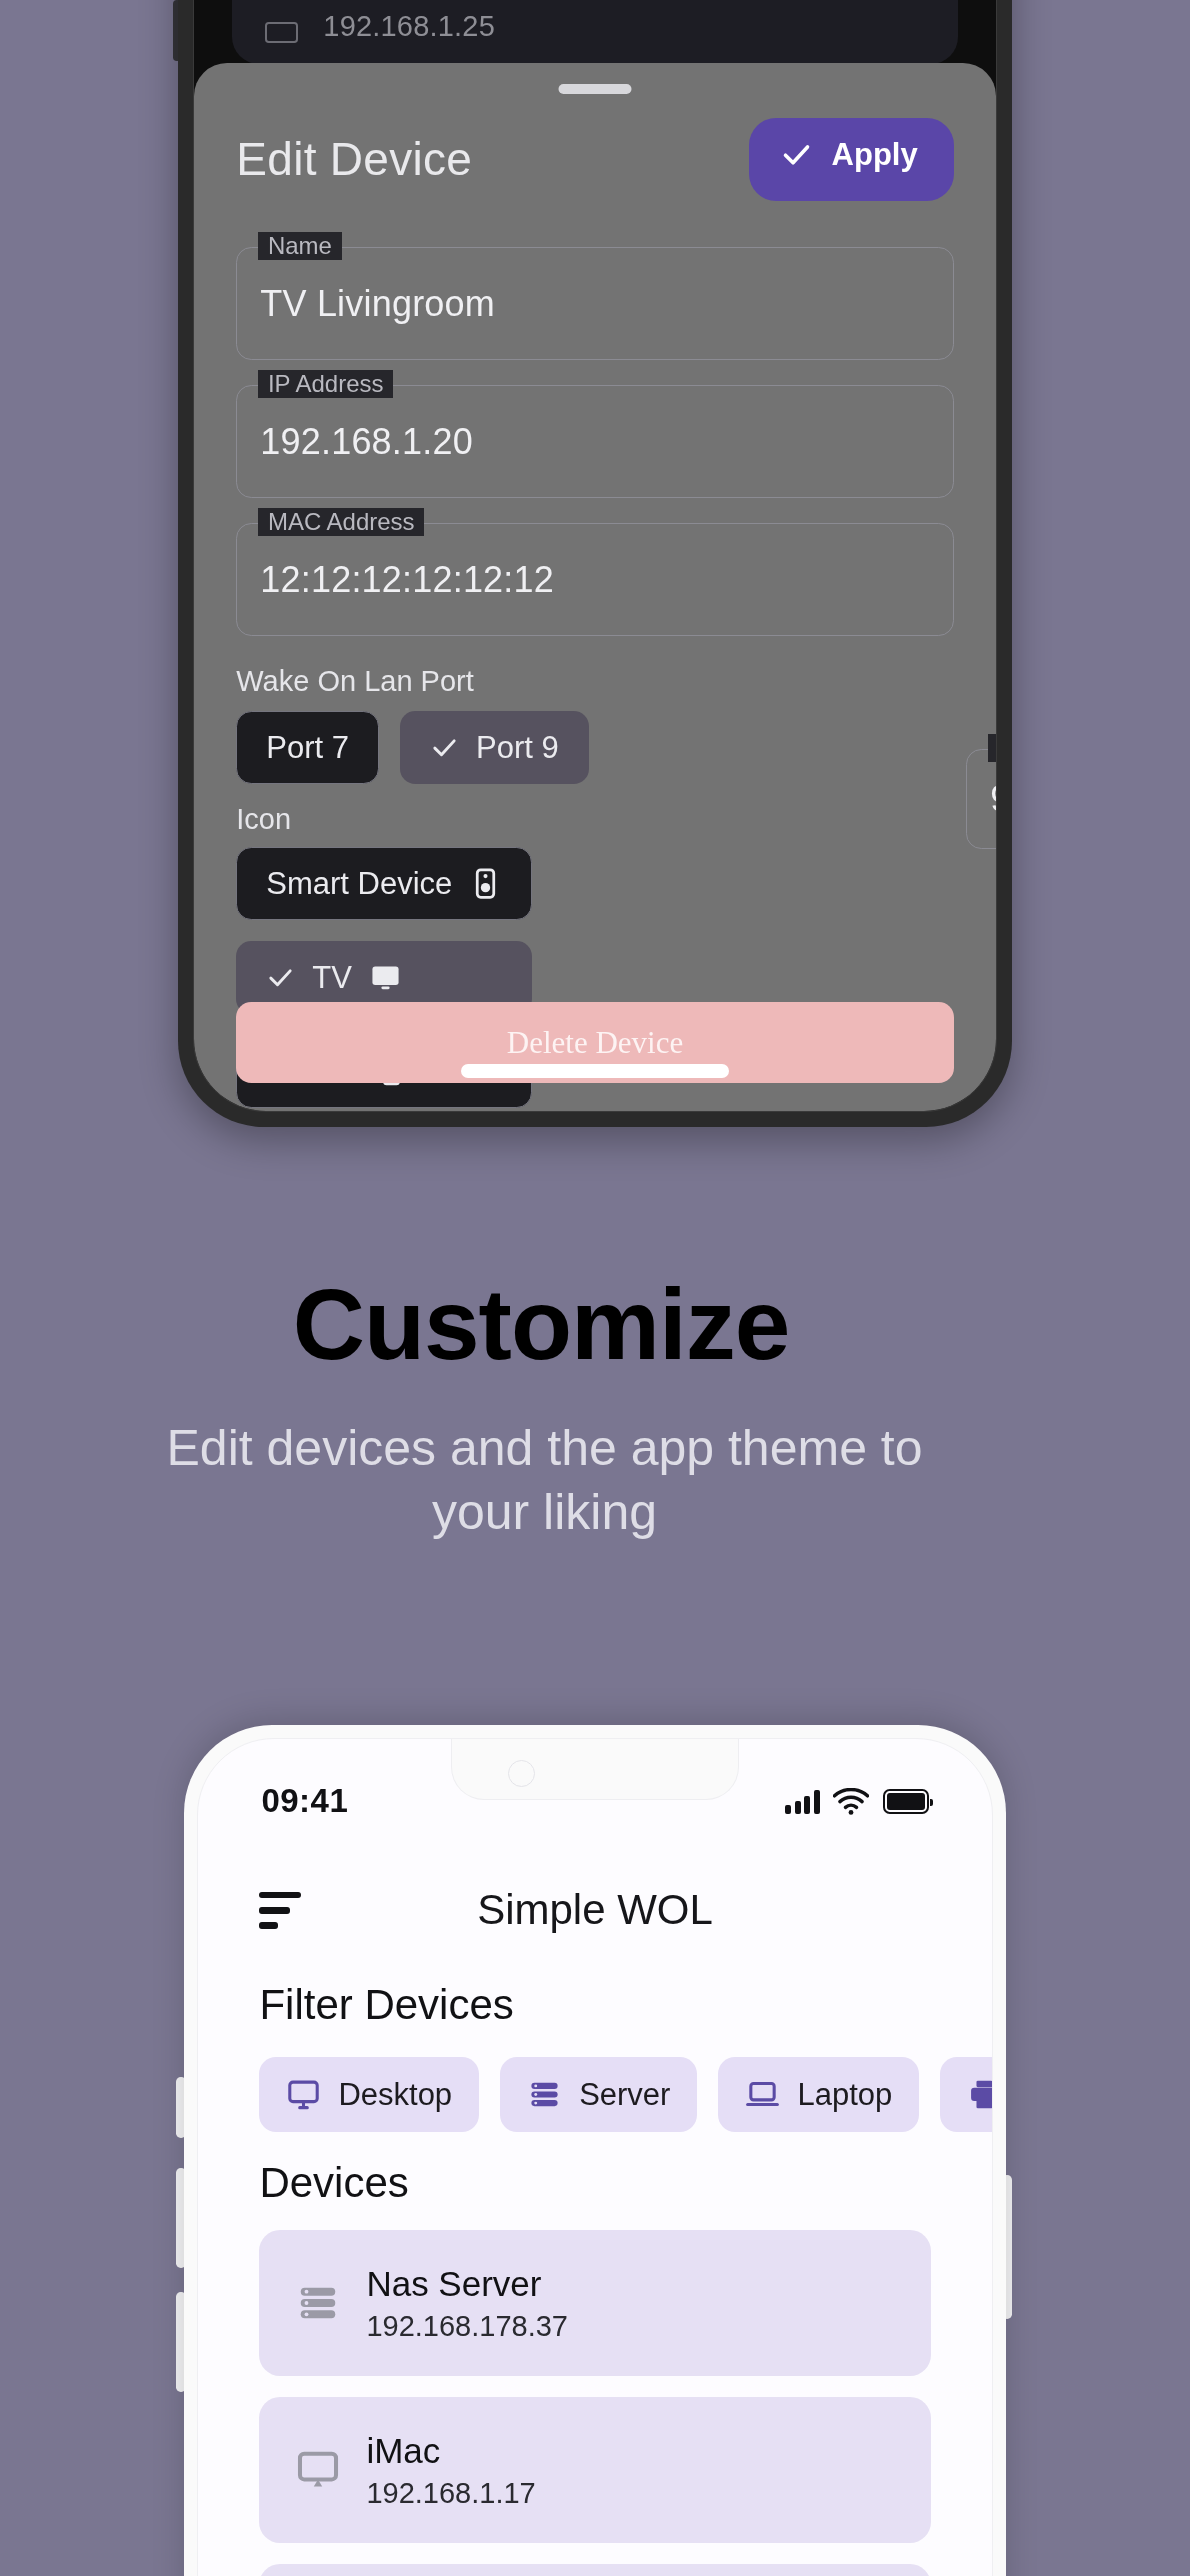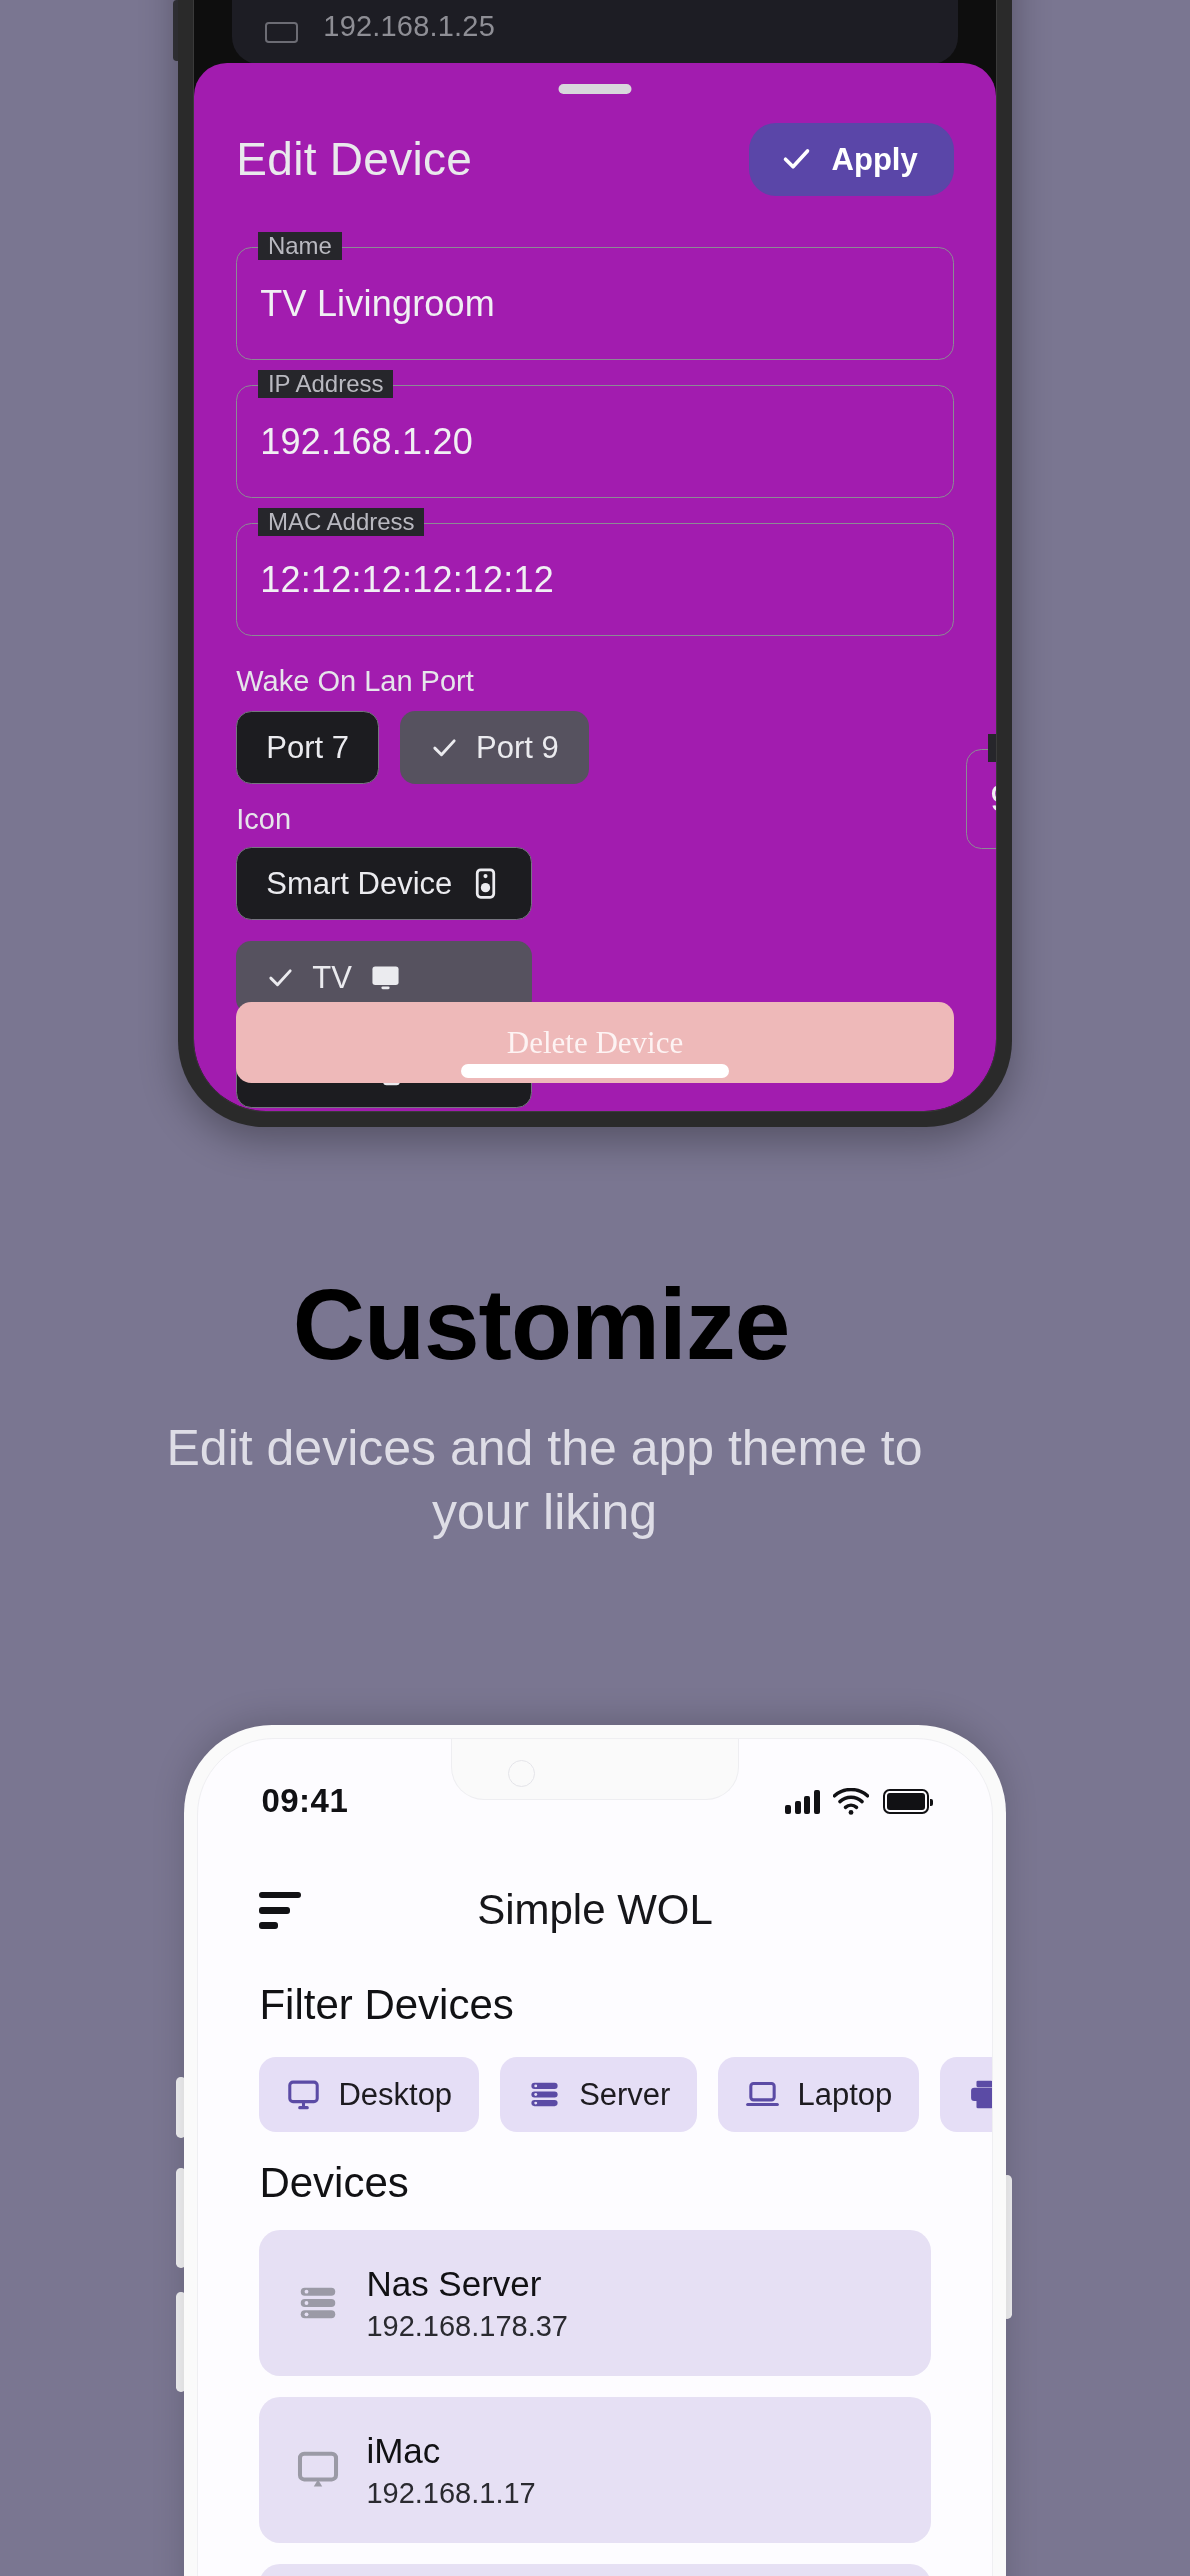--- a/index.html
+++ b/index.html
@@ -49,40 +49,40 @@
   }
   .peek-icon {
     width: 33px; height: 21px;
     border: 2.9px solid #6c6c74; border-radius: 3.8px;
   }
 
   
   .sheet {
     position: absolute;
     left: 0; right: 0; top: 334px; bottom: 0;
-    background: #a21caf;
+    background: #737373;
     border-radius: 33px 33px 0 0;
   }
   .grabber {
     position: absolute; top: 21px; left: 50%;
     transform: translateX(-50%);
     width: 73px; height: 9.6px;
     background: #d8d8dc; border-radius: 5.8px;
   }
   .sheet-head {
     position: absolute; top: 50px; left: 42px; right: 42px;
     height: 92px;
     display: flex; align-items: center; justify-content: space-between;
   }
   .sheet-title { font-size: 46px; color: #e9e9ec; font-weight: 400; letter-spacing: 0.3px; }
   .apply-btn {
-    display: flex; align-items: flex-start; gap: 19px;
+    display: flex; align-items: center; gap: 19px;
     background: #5a46a8;
     border-radius: 27px;
-    padding: 19px 36px 18px 31px;
+    padding: 19px 36px 28px 31px;
     border: none; cursor: pointer;
   }
   .apply-btn .lbl { font-size: 31px; color: #fff; font-weight: 700; }
   .check { width: 33px; height: 33px; flex: none; }
 
   
   .field {
     position: absolute;
     left: 42px; right: 42px;
     height: 113px;

